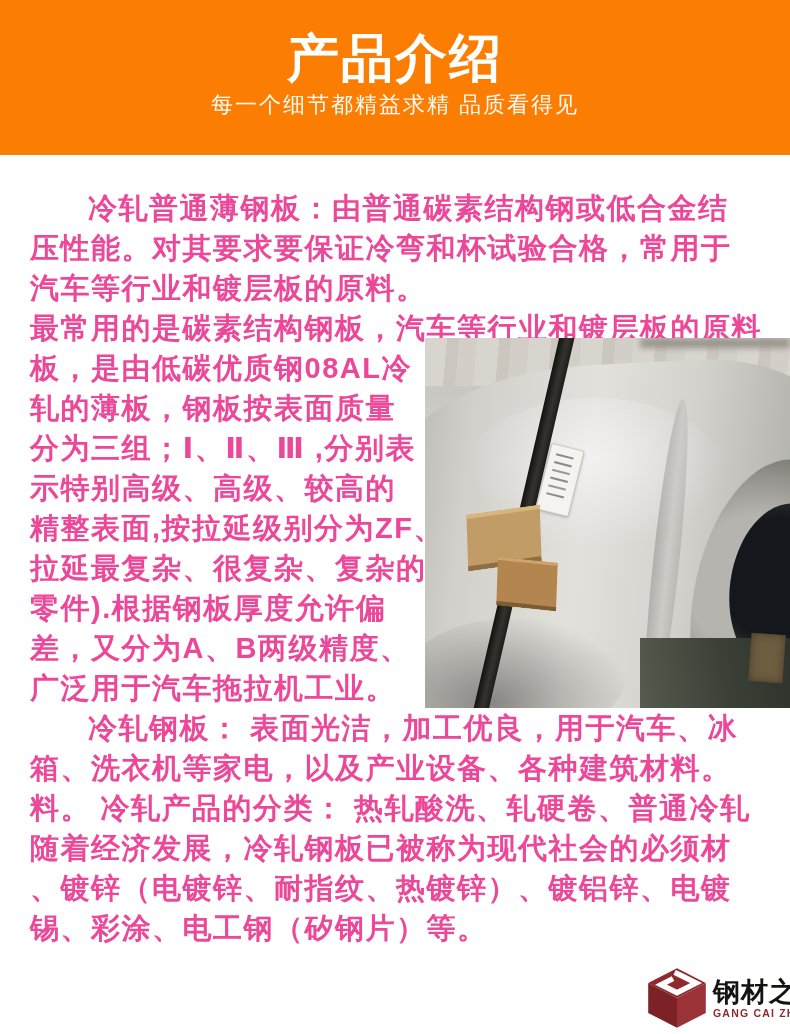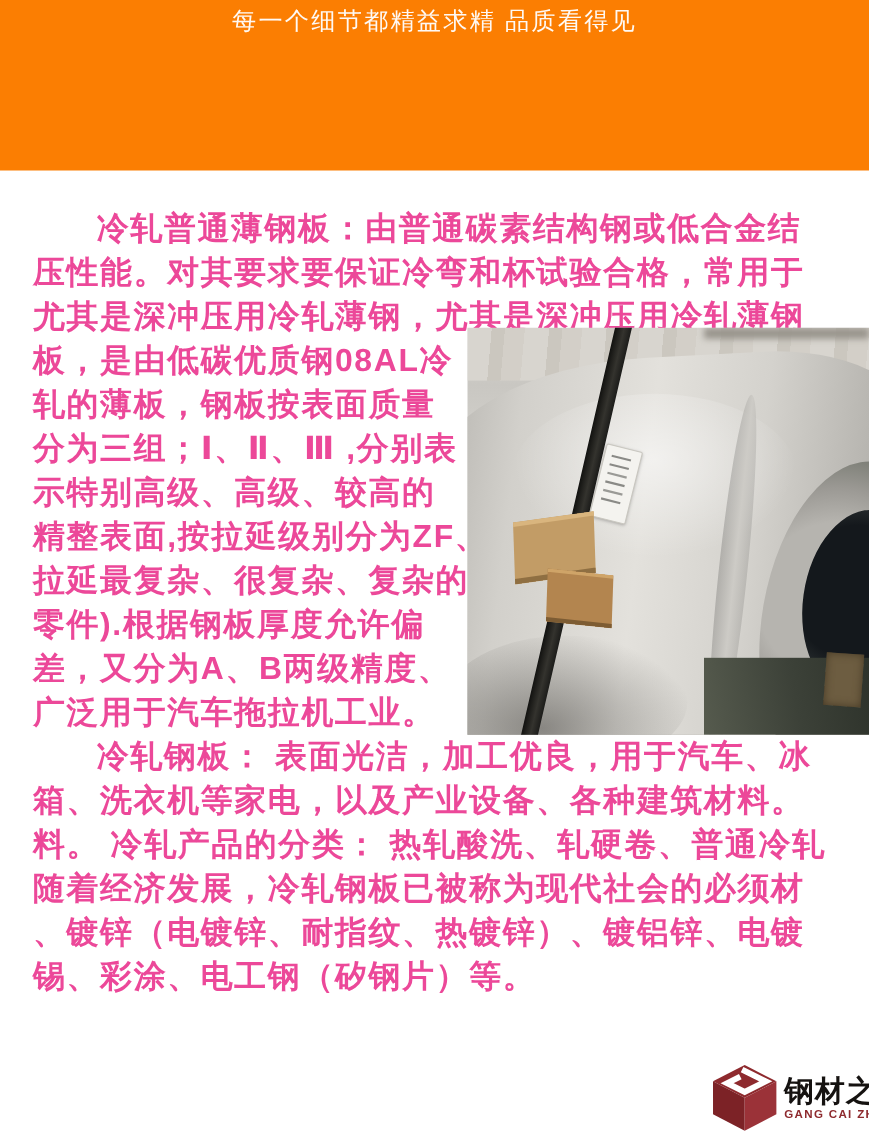--- a/index.html
+++ b/index.html
@@ -86,32 +86,34 @@
     letter-spacing:1px; white-space:nowrap;}
   .logo-tag{font-size:10.5px; line-height:13px; font-weight:700; color:#8e2a2e;
     letter-spacing:1.2px; white-space:nowrap;}
 </style>
 </head>
 <body>
 
 <div class="page">
 
   <div class="header">
+    <div class="title">产品介绍</div>
     <div class="subtitle">每一个细节都精益求精 品质看得见</div>
   </div>
 
   <div class="content">
 
     <div>
       <div class="line ind">冷轧普通薄钢板：由普通碳素结构钢或低合金结</div>
       <div class="line">压性能。对其要求要保证冷弯和杯试验合格，常用于</div>
+      <div class="line">汽车等行业和镀层板的原料。</div>
     </div>
 
     <div>
-      <div class="line">尤其是深冲压用冷轧薄钢，尤其是深冲压用冷轧薄钢</div>
+      <div class="line">最常用的是碳素结构钢板，汽车等行业和镀层板的原料</div>
     </div>
 
     <div class="wrap-row">
       <div class="narrow-col">
         <div class="line">板，是由低碳优质钢08AL冷</div>
         <div class="line">轧的薄板，钢板按表面质量</div>
         <div class="line">分为三组；Ⅰ、Ⅱ、Ⅲ ,分别表</div>
         <div class="line">示特别高级、高级、较高的</div>
         <div class="line">精整表面,按拉延级别分为ZF、</div>
         <div class="line">拉延最复杂、很复杂、复杂的</div>

